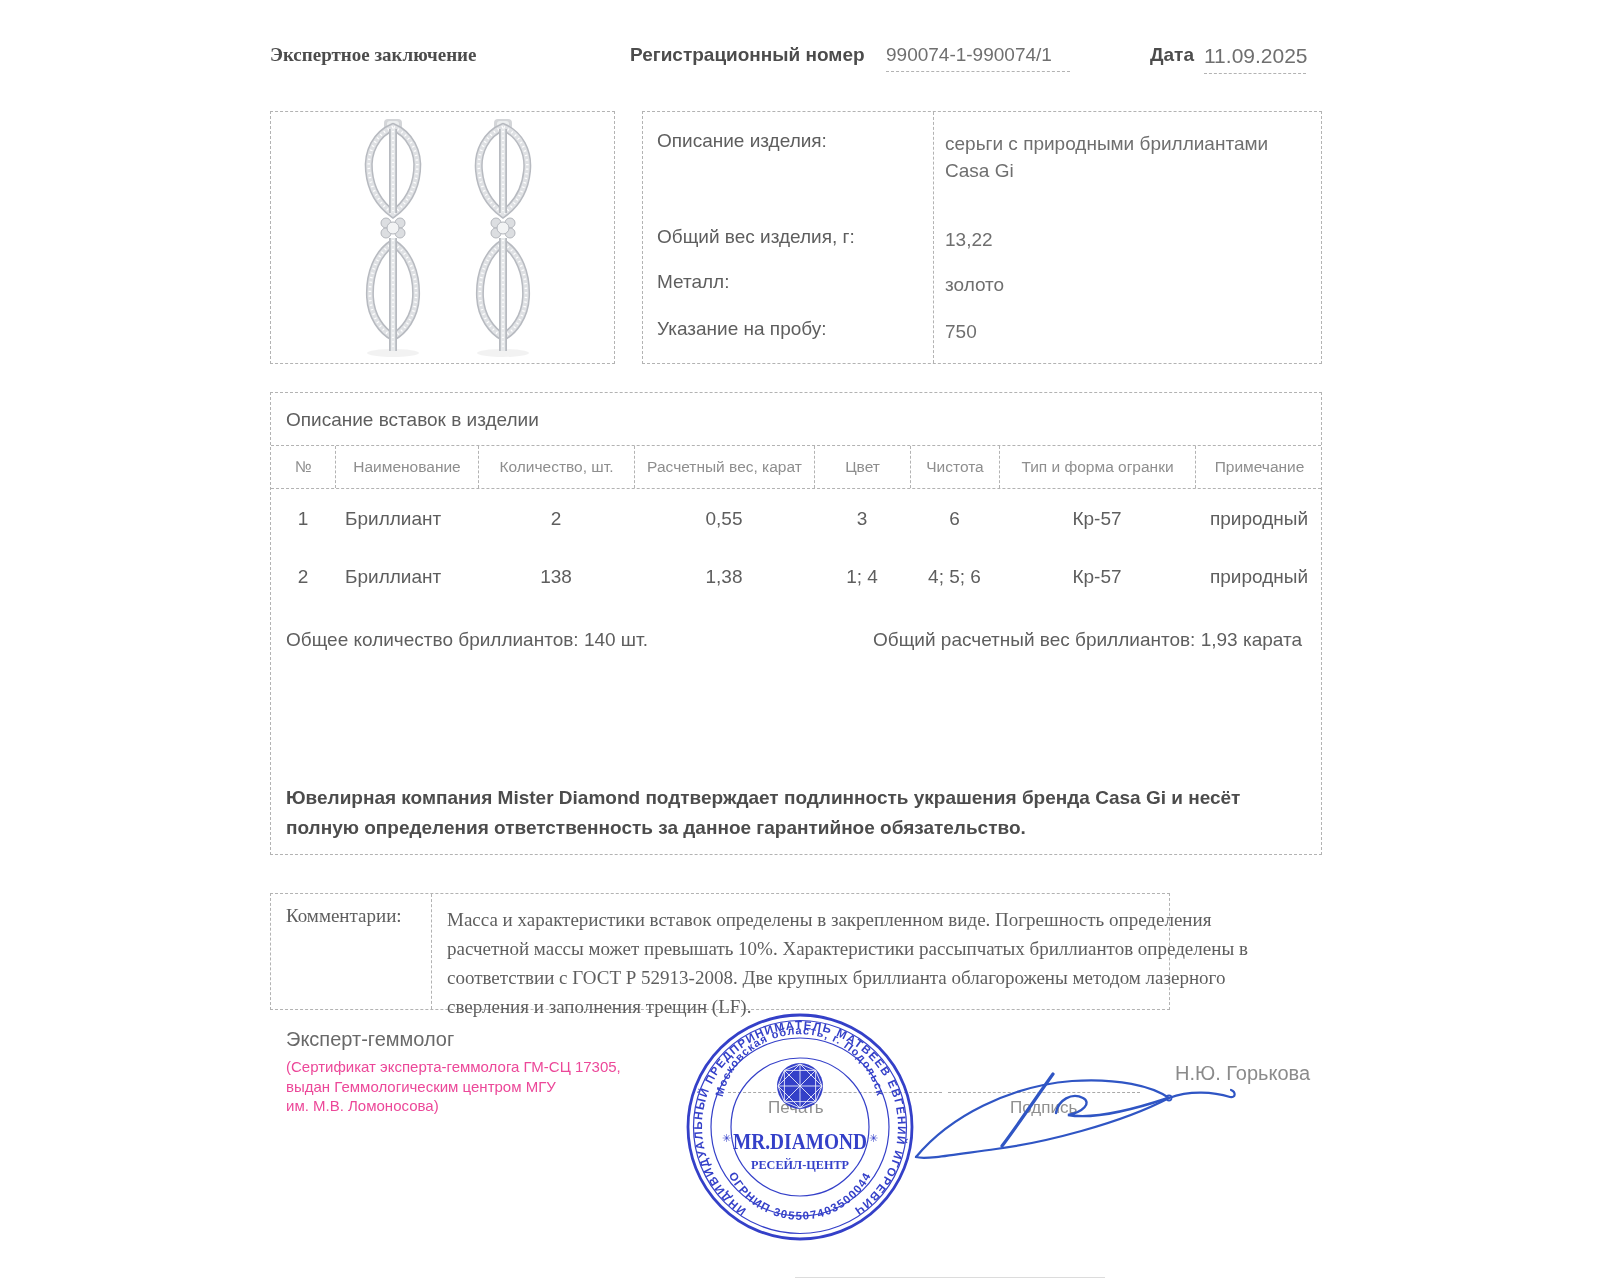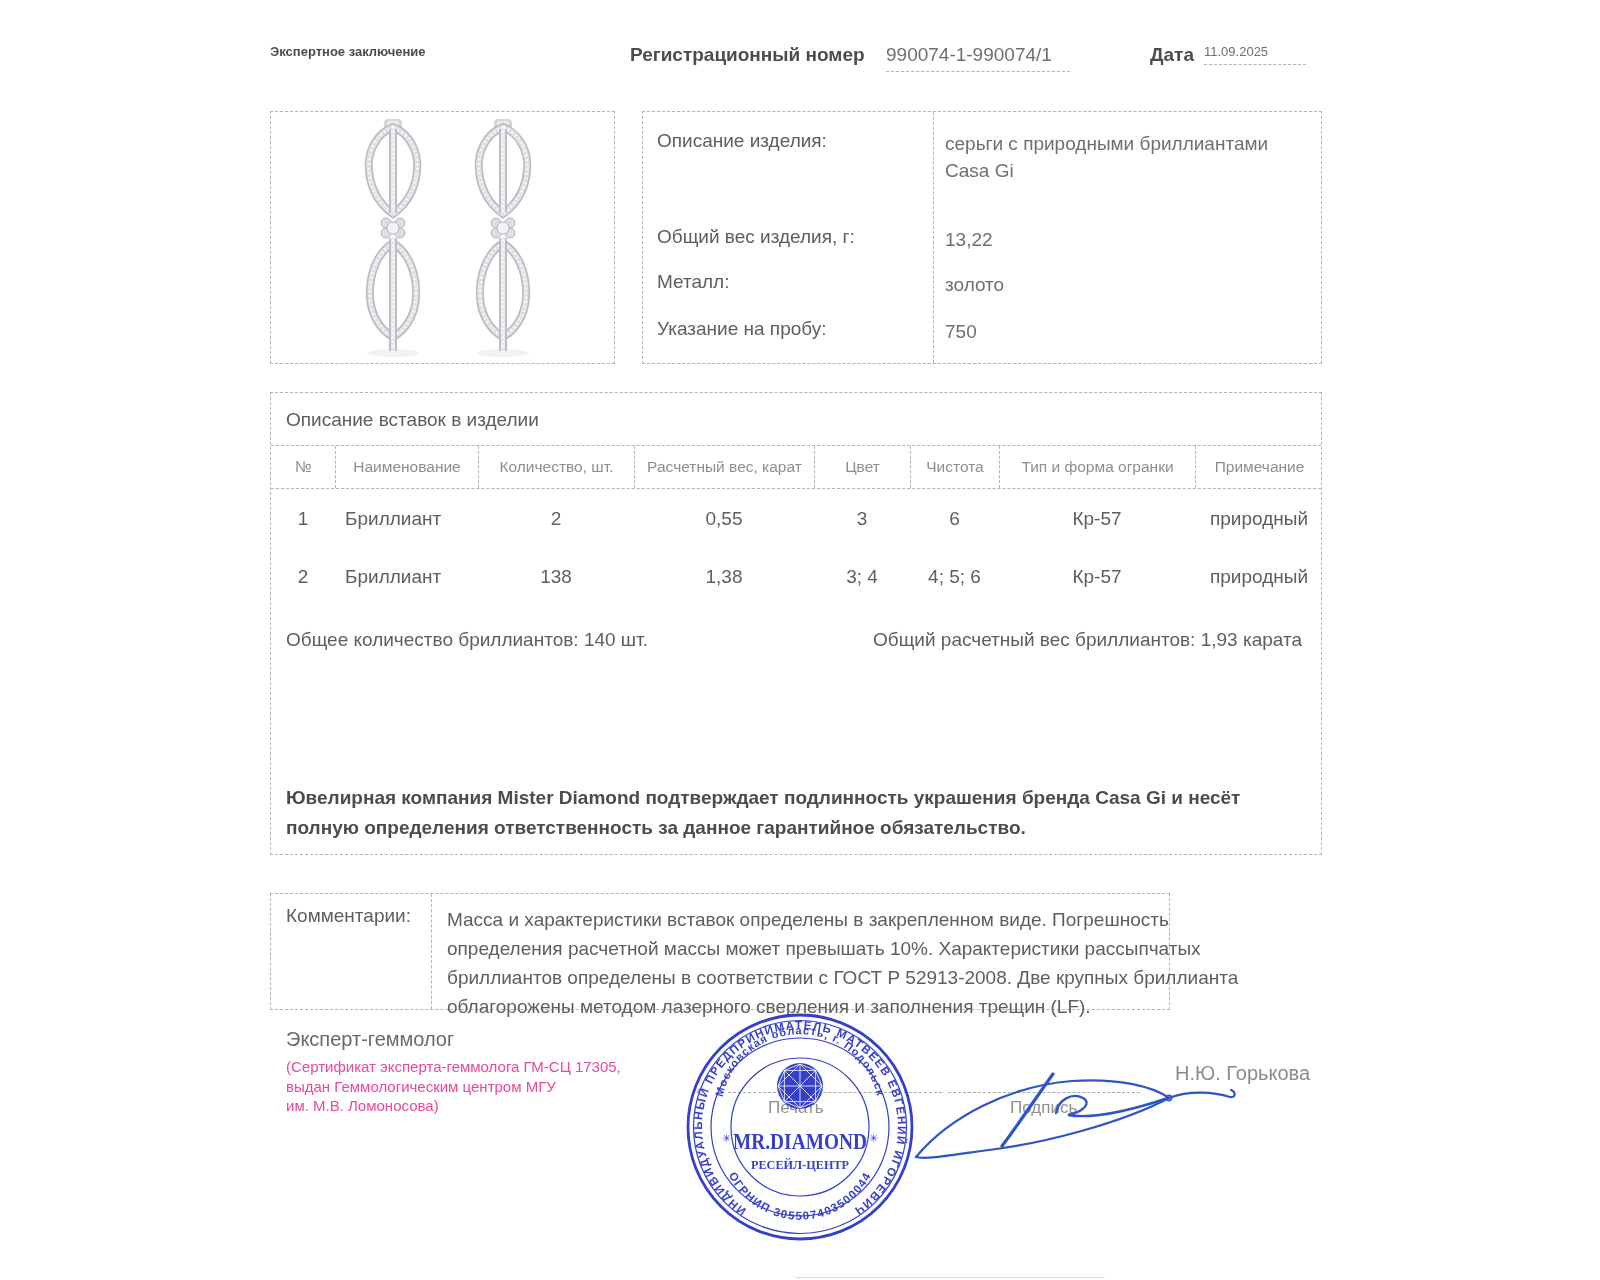--- a/index.html
+++ b/index.html
@@ -7,25 +7,25 @@
     font-family:"Liberation Sans", sans-serif; position:relative; overflow:hidden; }
   .abs { position:absolute; }
   .t-dark  { color:#4c4c4c; font-weight:bold; }
   .t-mid   { color:#5e5e5e; }
   .t-gray  { color:#6f6f6f; }
   .t-light { color:#8e8e8e; }
   .dashed-box { border:1px dashed #b3b3b3; background:#fff; }
   .dash-underline { border-bottom:1px dashed #b3b3b3; padding-bottom:5px; }
 
   
-  #hdr-title { left:270px; top:44px; font-size:13px; }
+  #hdr-title { left:270px; top:44px; font-size:19px;font-family:Liberation Serif, serif; }
   #hdr-reg-label { left:630px; top:44px; font-size:19px; }
   #hdr-reg-value { left:886px; top:44px; width:184px; font-size:19px; }
   #hdr-date-label { left:1150px; top:44px; font-size:19px; }
-  #hdr-date-value { left:1204px; top:44px; width:102px; font-size:13px; }
+  #hdr-date-value { left:1204px; top:44px; width:102px; font-size:21px; }
 
   
   #photo-box { left:270px; top:111px; width:345px; height:253px; }
   #desc-box  { left:642px; top:111px; width:680px; height:253px; }
   #desc-divider { left:290px; top:0; width:0; height:100%; border-left:1px dashed #b3b3b3; }
   .desc-label { left:14px; font-size:19px; }
   .desc-value { left:302px; font-size:19px; width:345px; line-height:27px; }
 
   
   #inserts-box { left:270px; top:392px; width:1052px; height:463px; }
@@ -35,21 +35,21 @@
   #tbl-header .hcell { display:flex; align-items:center; justify-content:center; font-size:15.5px; border-left:1px dashed #b3b3b3; text-align:center; }
   #tbl-header .hcell:first-child { border-left:none; }
   .body-row { position:absolute; left:0; height:58px; }
   .body-row .cell { display:flex; align-items:center; justify-content:center; font-size:19px; }
   .body-row .cell.name { justify-content:flex-start; padding-left:10px; }
   #row-1 { top:97px; } #row-2 { top:155px; }
   #totals { position:absolute; left:15px; right:19px; top:236px; display:flex; justify-content:space-between; font-size:19px; }
   #guarantee { position:absolute; left:15px; top:390px; width:1028px; font-size:19px; line-height:29.5px; }
 
   
-  #comments-box { left:270px; top:893px; width:900px; height:117px; }
+  #comments-box { left:270px; top:893px; width:900px; height:117px;font-family:Liberation Serif, serif; }
   #comments-divider { left:160px; top:0; width:0; height:100%; border-left:1px dashed #b3b3b3; }
   #comments-label { left:15px; top:11px; font-size:19px; }
   #comments-text { left:176px; top:11px; width:838px; font-size:19px; line-height:29px; }
 
   
   #expert-role { left:286px; top:1028px; font-size:20px; color:#696969; }
   #expert-cert { left:286px; top:1057px; font-size:15px; line-height:19.5px; color:#ec4899; }
   #name-text { left:1175px; top:1062px; font-size:20px; color:#8b8b8b; }
   .ph-line { border-top:1px dashed #a9a9a9; height:0; z-index:1; }
   #stamp-line { left:728px; top:1092px; width:214px; }
@@ -143,21 +143,21 @@
     <div class="cell t-mid">6</div>
     <div class="cell t-mid">Кр-57</div>
     <div class="cell t-mid">природный</div>
   </div>
 
   <div class="grid-row body-row" id="row-2">
     <div class="cell t-mid">2</div>
     <div class="cell t-mid name">Бриллиант</div>
     <div class="cell t-mid">138</div>
     <div class="cell t-mid">1,38</div>
-    <div class="cell t-mid">3; 4</div>
+    <div class="cell t-mid">1; 4</div>
     <div class="cell t-mid">4; 5; 6</div>
     <div class="cell t-mid">Кр-57</div>
     <div class="cell t-mid">природный</div>
   </div>
 
   <div id="totals">
     <span class="t-mid">Общее количество бриллиантов: 140 шт.</span>
     <span class="t-mid">Общий расчетный вес бриллиантов: 1,93 карата</span>
   </div>
 

